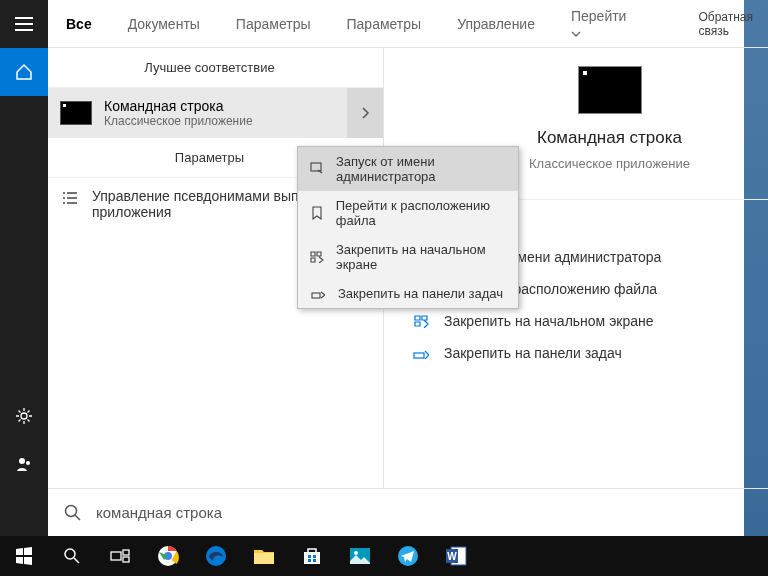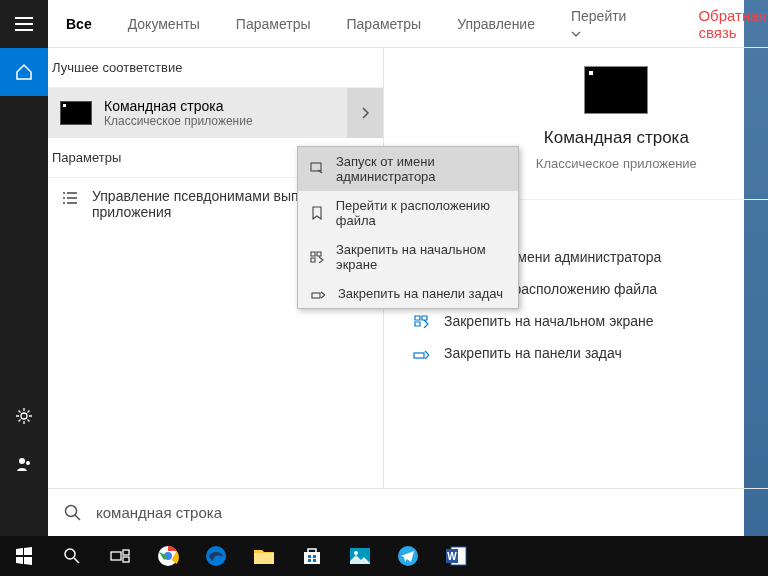--- a/index.html
+++ b/index.html
@@ -7,25 +7,25 @@
   .search-panel { position: absolute; top:0; left:0; width:744px; height:536px; background:#fff; display:flex; }
   .leftbar { width:48px; background:#1f1f1f; display:flex; flex-direction:column; align-items:center; }
   .lb-btn { width:48px; height:48px; display:flex; align-items:center; justify-content:center; color:#fff; }
   .lb-btn.active { background:#0078d7; }
   .lb-spacer { flex:1; }
   .content { flex:1; display:flex; flex-direction:column; }
   .tabs { height:48px; display:flex; align-items:center; padding:18px 18px; border-bottom:1px solid #e5e5e5; gap:36px; color:#666; font-size:14px;justify-content:space-between; }
   .tab { cursor:pointer; }
   .tab.active { color:#000; font-weight:600; }
   .tabs-spacer { flex:1; }
-  .feedback { color:#ef4444; font-size:15px; }
+  .feedback { color:#404040; font-size:12px; }
   .more-dots { color:#666; letter-spacing:2px; padding:0 4px; }
   .body { flex:1; display:flex; position:relative; }
   .left-col { width:336px; border-right:1px solid #e5e5e5; }
-  .section-hdr { padding:12px 16px 12px 4px; font-size:13px; color:#333; border-bottom:1px solid #f0f0f0; }
+  .section-hdr { padding:12px 16px 12px 4px; font-size:13px; color:#333; border-bottom:1px solid #f0f0f0;text-align:center; }
   .result-item { display:flex; align-items:center; padding:10px 12px; gap:12px; background:#e9e9e9; position:relative; }
   .result-icon { width:32px; height:24px; background:#000; border:1px solid #555; position:relative; flex-shrink:0; }
   .result-icon::after { content:""; position:absolute; top:2px; left:2px; width:3px; height:3px; background:#fff; }
   .result-text { display:flex; flex-direction:column; }
   .result-title { font-size:14px; color:#000; }
   .result-sub { font-size:12px; color:#666; }
   .chevron-btn { position:absolute; right:0; top:0; bottom:0; width:36px; background:#d8d8d8; display:flex; align-items:center; justify-content:center; color:#555; }
   .params-item { display:flex; align-items:flex-start; padding:10px 14px; gap:12px; font-size:14px; color:#333; }
   .params-icon { width:18px; flex-shrink:0; color:#444; padding-top:2px; }
   .right-col { flex:1; padding:18px 22px; display:flex; flex-direction:column; align-items:stretch; }

